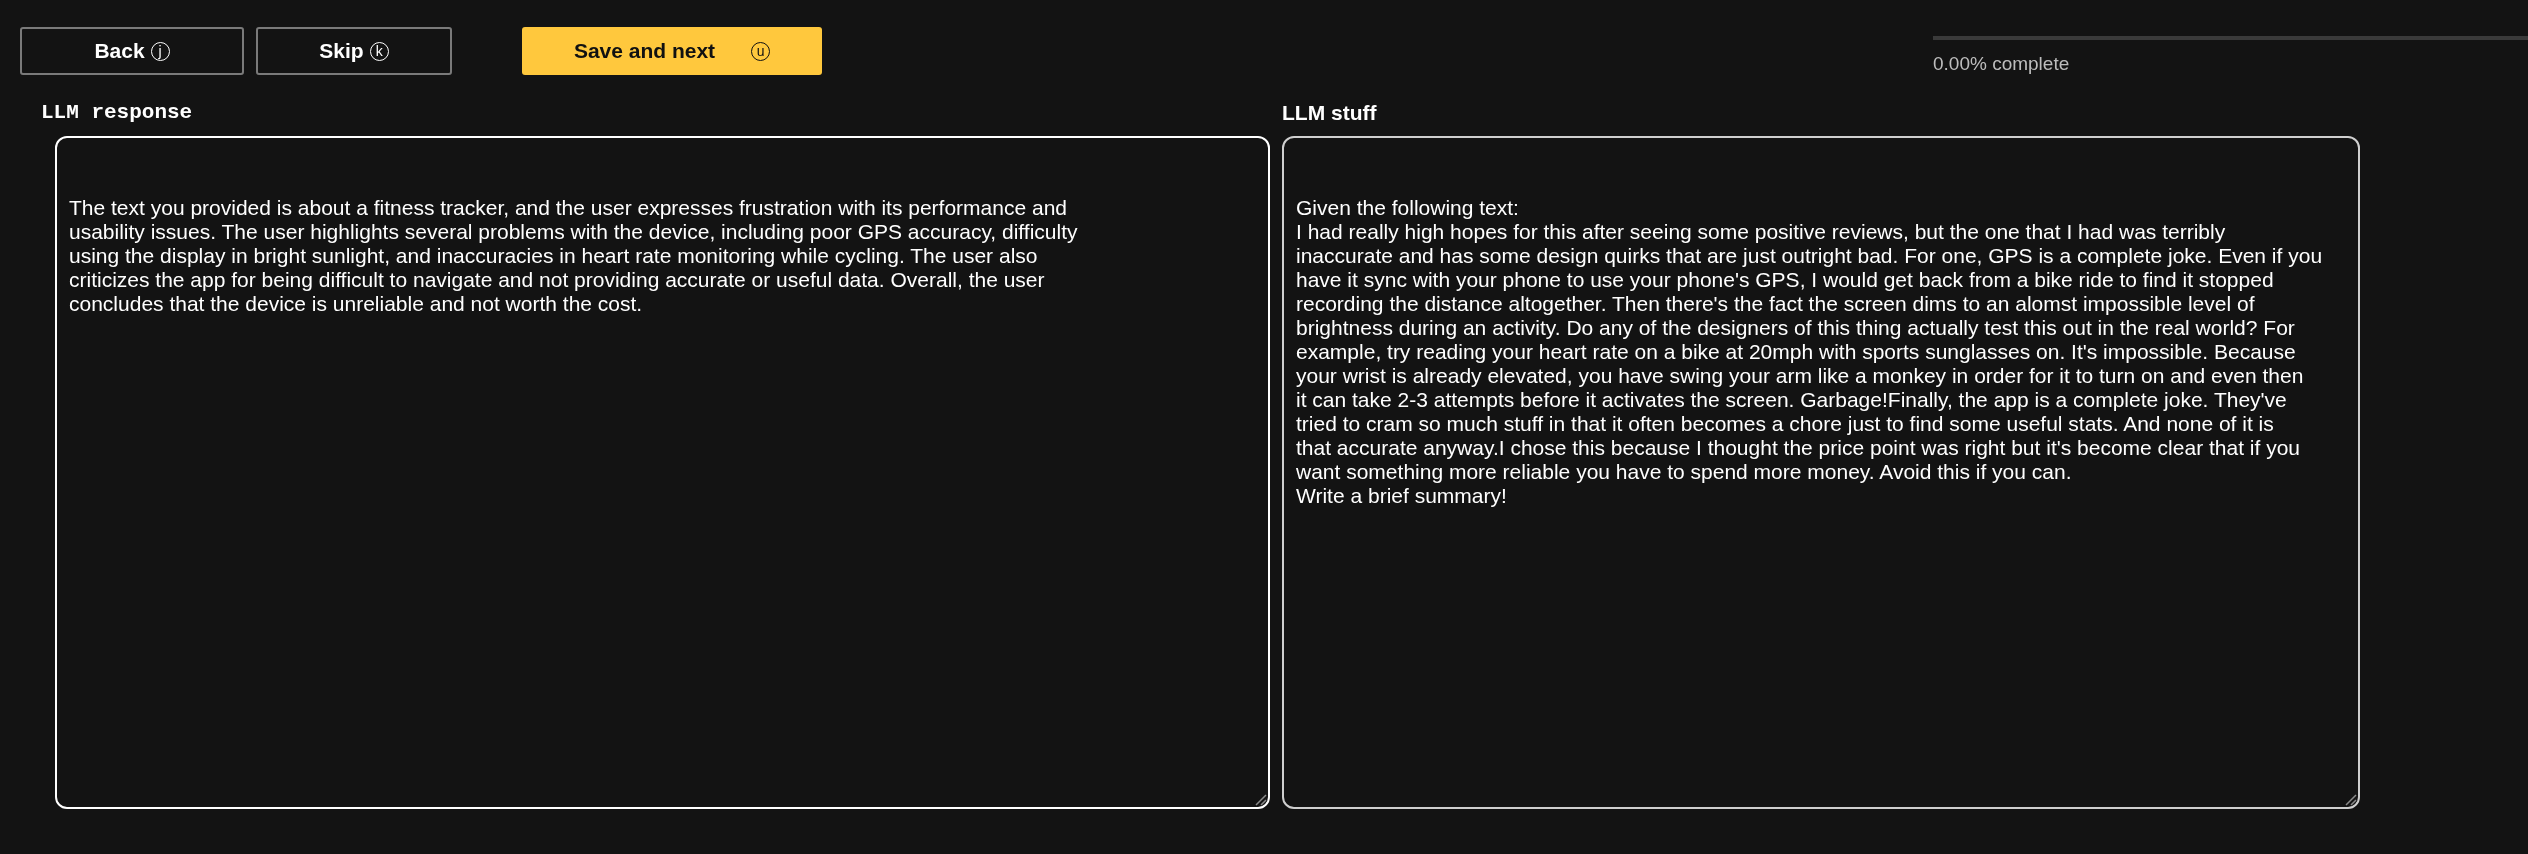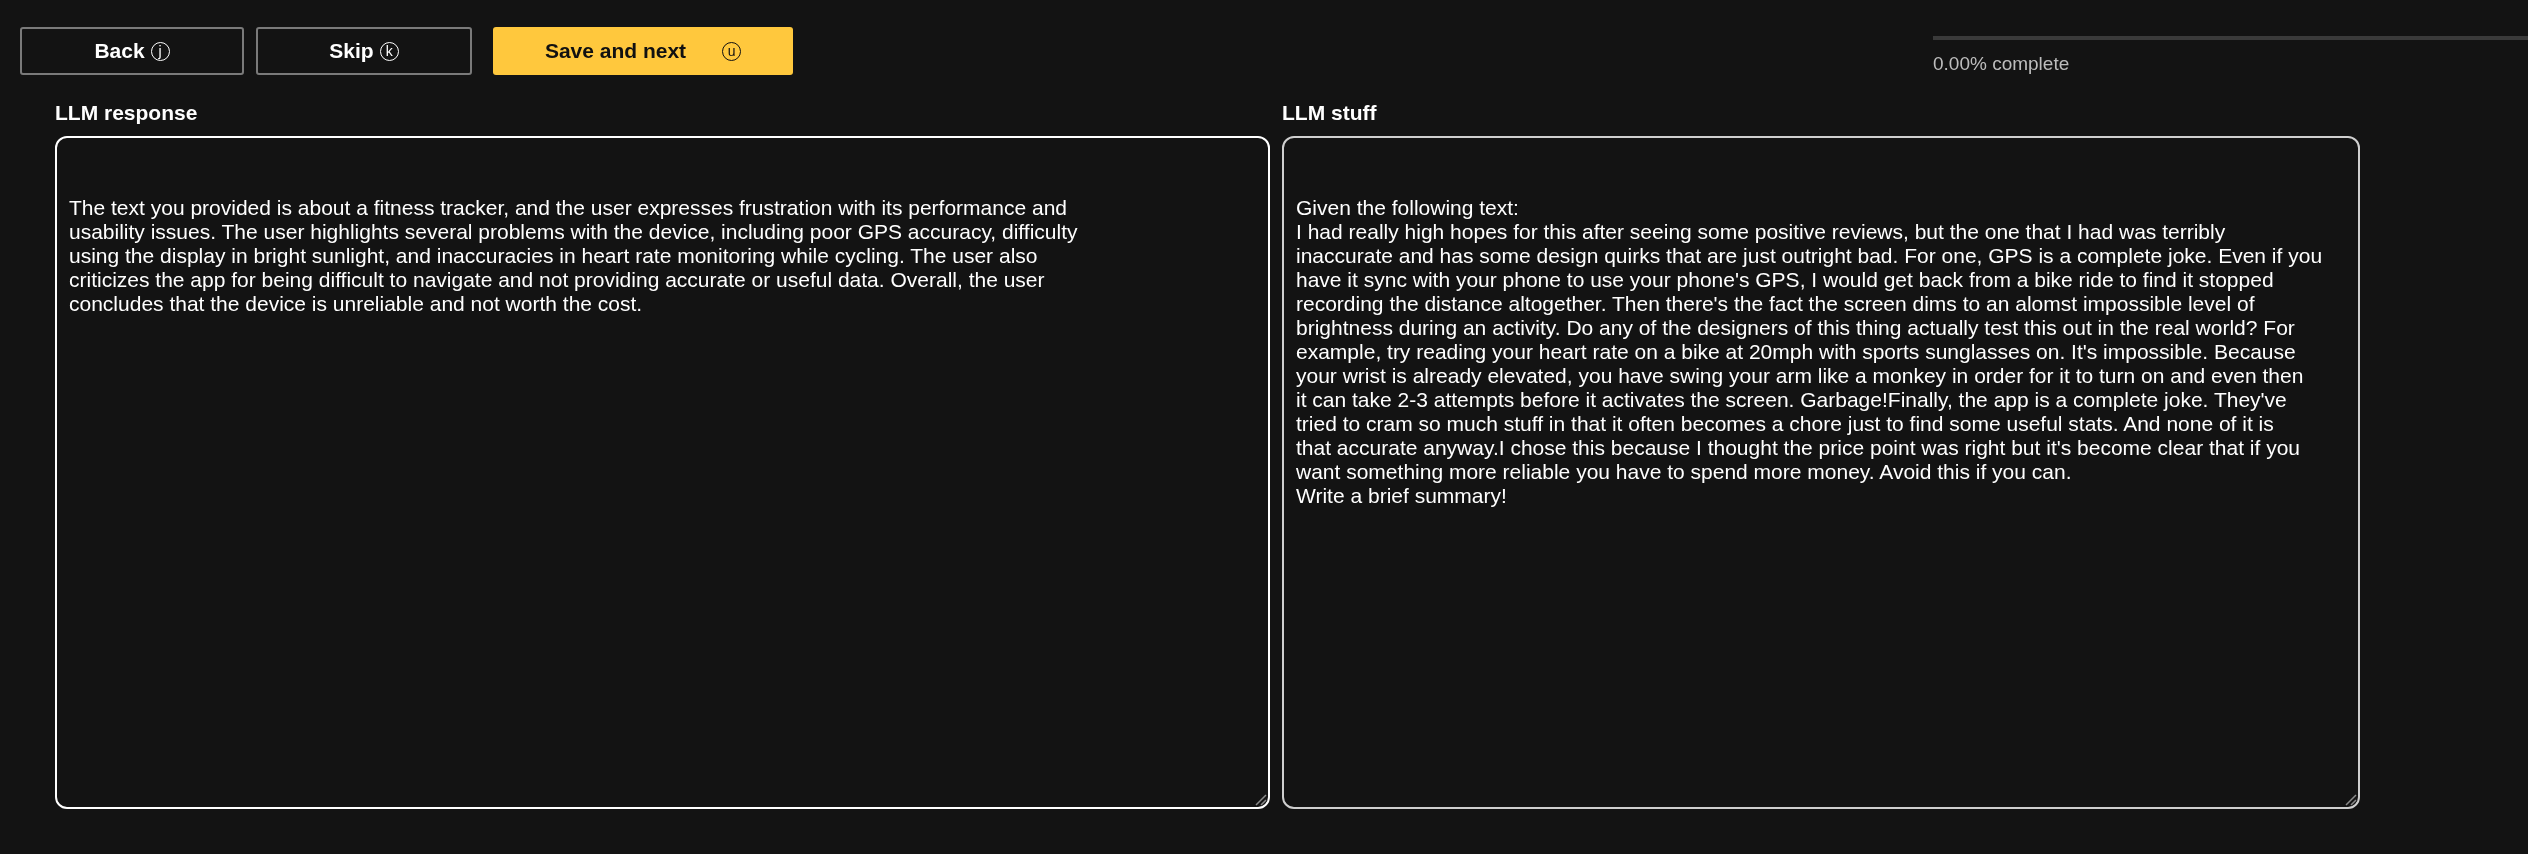--- a/index.html
+++ b/index.html
@@ -49,35 +49,35 @@
   }
   .grip { position: absolute; right: 1px; bottom: 1px; width: 14px; height: 14px; }
 </style>
 </head>
 <body>
 
 <div class="btn btn-outline" style="left:20px; width:224px;">
   <span>Back</span>
   <span class="kbd">j</span>
 </div>
-<div class="btn btn-outline" style="left:256px; width:216px;">
+<div class="btn btn-outline" style="left:256px; width:196px;">
   <span>Skip</span>
   <span class="kbd">k</span>
 </div>
-<div class="btn btn-primary" style="left:493px; width:300px;gap:30px;">
+<div class="btn btn-primary" style="left:522px; width:300px;gap:30px;">
   <span>Save and next</span>
   <span class="kbd">u</span>
 </div>
 
 <div class="progress-track">
   <div class="progress-fill" style="width:0%;"></div>
 </div>
 <div class="progress-text">0.00% complete</div>
 
-<div class="panel-label" style="left:55px;">LLM response</div>
+<div class="panel-label" style="left:41px;font-family:Liberation Mono, monospace;">LLM response</div>
 <div class="panel-box box-response">
   <span class="box-text">The text you provided is about a fitness tracker, and the user expresses frustration with its performance and
 usability issues. The user highlights several problems with the device, including poor GPS accuracy, difficulty
 using the display in bright sunlight, and inaccuracies in heart rate monitoring while cycling. The user also
 criticizes the app for being difficult to navigate and not providing accurate or useful data. Overall, the user
 concludes that the device is unreliable and not worth the cost.</span>
   <span class="icon" style="left:1138px; top:634px;">
     
   </span>
   <svg class="grip" viewBox="0 0 14 14">

